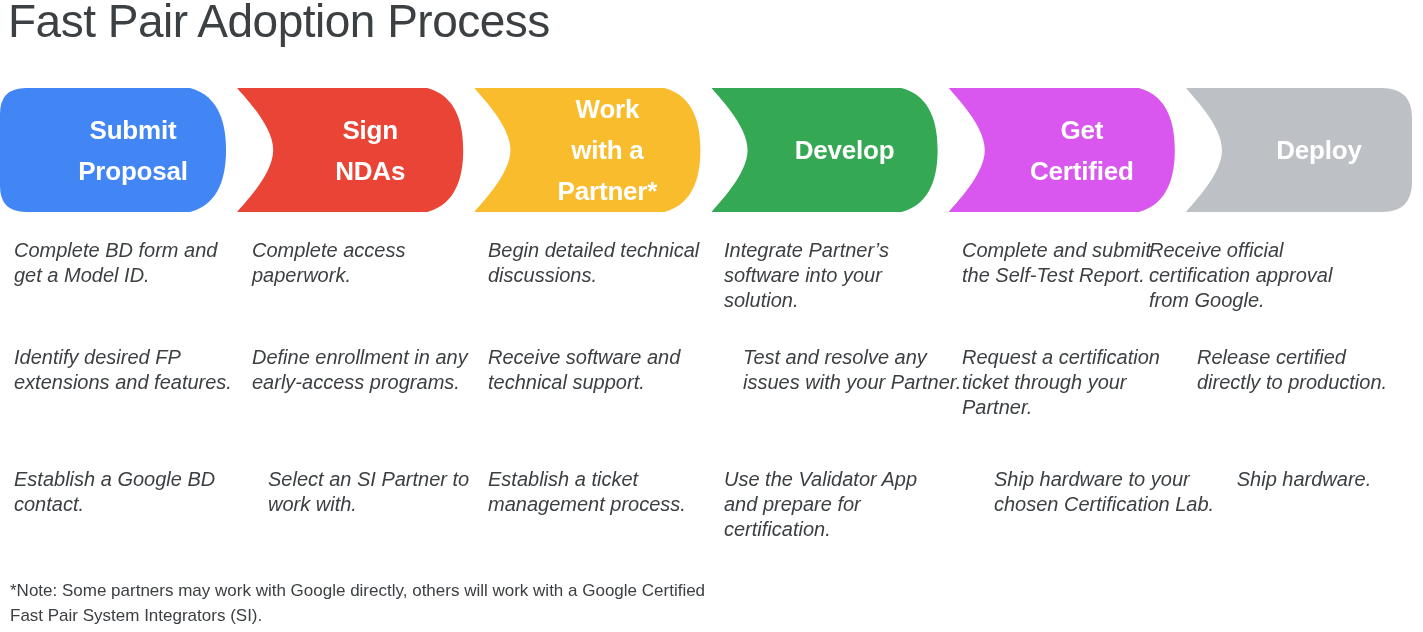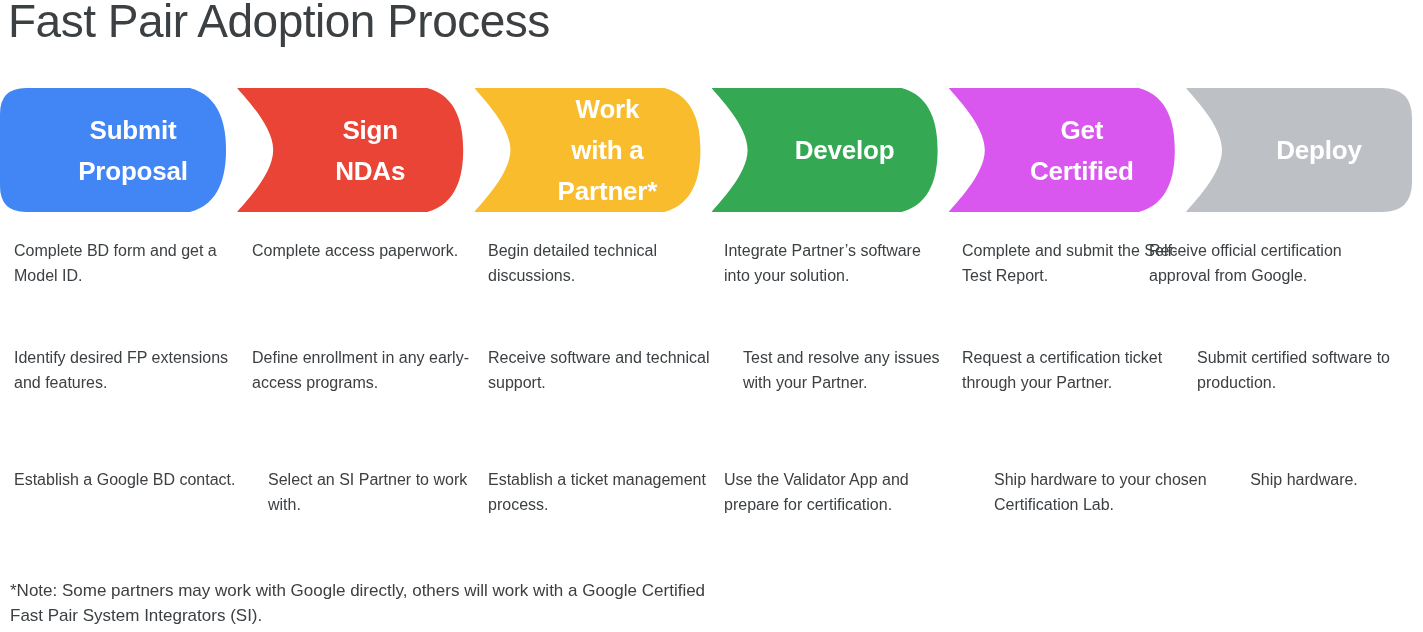--- a/index.html
+++ b/index.html
@@ -49,24 +49,25 @@
     top: 238px;
     width: 1423px;
   }
   .col-row {
     position: absolute;
     left: 0;
     width: 1423px;
   }
   .bullet {
     position: absolute;
-    font-size: 16px;
+    font-size: 20px;
     line-height: 25px;
     color: #3c4043;
     font-weight: 400;
+    font-style: italic;
   }
 
   #footnote {
     position: absolute;
     left: 10px;
     top: 578px;
     width: 700px;
     font-size: 17px;
     line-height: 25px;
     color: #3c4043;
@@ -112,21 +113,21 @@
       <div class="bullet" style="left: 724px; width: 222px;">Integrate Partner’s software into your solution.</div>
       <div class="bullet" style="left: 962px; width: 222px;">Complete and submit the Self-Test Report.</div>
       <div class="bullet" style="left: 1149px; width: 214px;">Receive official certification approval from Google.</div>
     </div>
     <div class="col-row" style="top: 107px;">
       <div class="bullet" style="left: 14px; width: 222px;">Identify desired FP extensions and features.</div>
       <div class="bullet" style="left: 252px; width: 222px;">Define enrollment in any early-access programs.</div>
       <div class="bullet" style="left: 488px; width: 222px;">Receive software and technical support.</div>
       <div class="bullet" style="left: 724px; width: 222px; margin-left: 19px;">Test and resolve any issues with your Partner.</div>
       <div class="bullet" style="left: 962px; width: 222px;">Request a certification ticket through your Partner.</div>
-      <div class="bullet" style="left: 1197px; width: 214px;">Submit certified software to production.</div>
+      <div class="bullet" style="left: 1197px; width: 214px;">Release certified directly to production.</div>
     </div>
     <div class="col-row" style="top: 229px;">
       <div class="bullet" style="left: 14px; width: 222px;">Establish a Google BD contact.</div>
       <div class="bullet" style="left: 268px; width: 222px;">Select an SI Partner to work with.</div>
       <div class="bullet" style="left: 488px; width: 222px;">Establish a ticket management process.</div>
       <div class="bullet" style="left: 724px; width: 222px;">Use the Validator App and prepare for certification.</div>
       <div class="bullet" style="left: 962px; width: 222px; margin-left: 32px;">Ship hardware to your chosen Certification Lab.</div>
       <div class="bullet" style="left: 1197px; width: 214px; text-align: center;">Ship hardware.</div>
     </div>
   </div>

